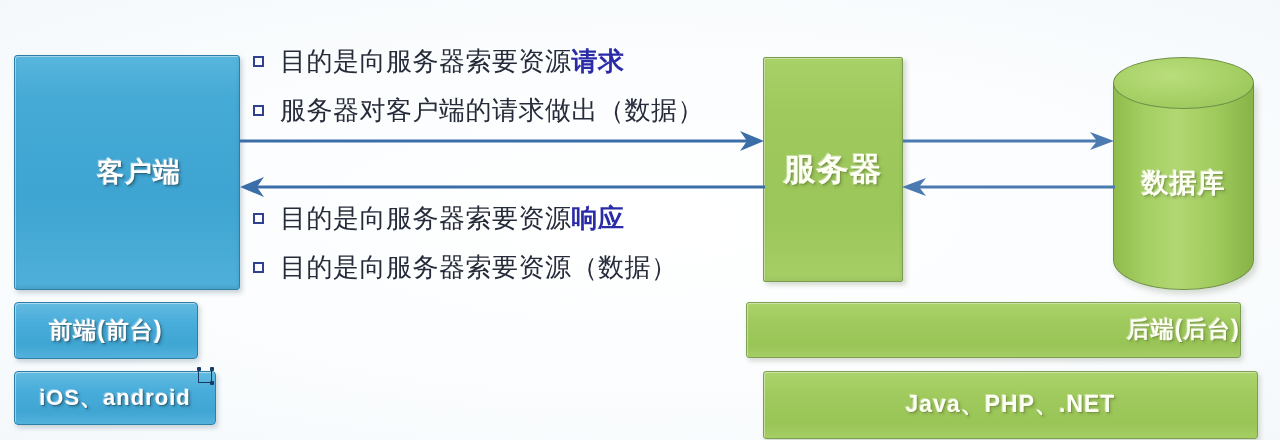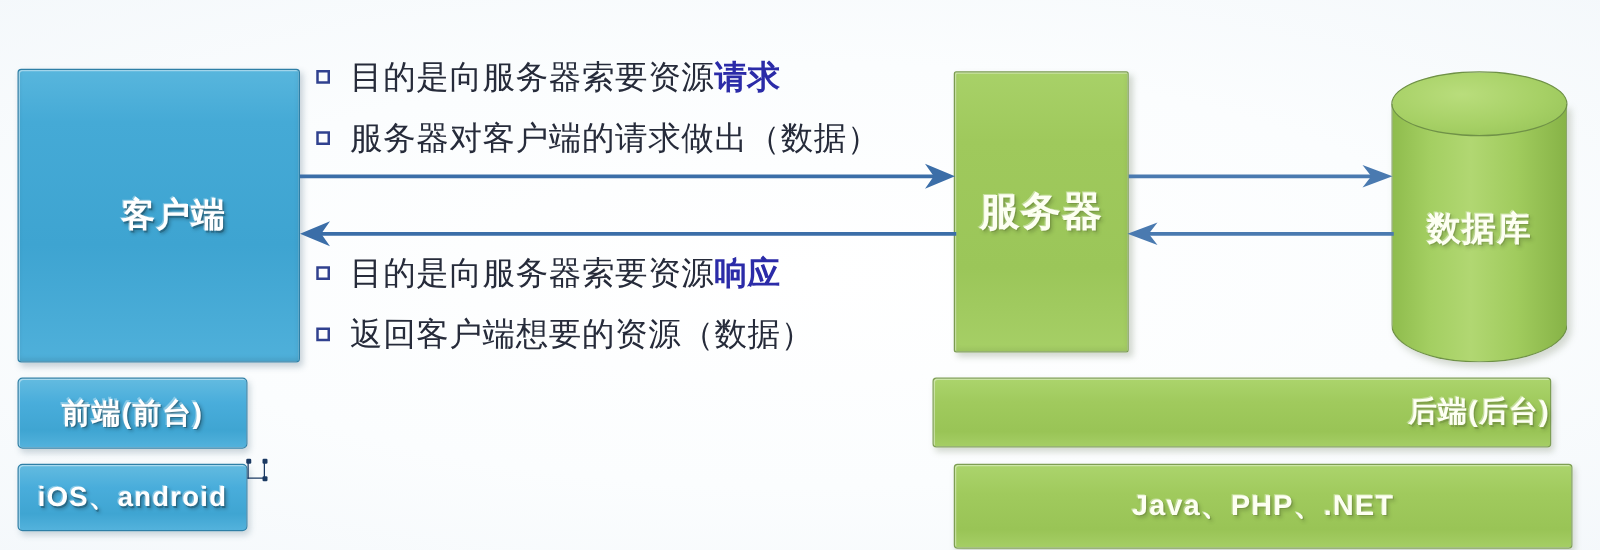--- a/index.html
+++ b/index.html
@@ -76,21 +76,21 @@
       2px 3px 5px rgba(110,125,95,0.28);
   }
 
   
   #client-box   { left: 14px;  top: 55px;  width: 226px; height: 235px; }
   #client-box .node-label { font-size: 27px; }
 
   #frontend-bar { left: 14px;  top: 302px; width: 184px; height: 57px; }
   #frontend-bar .node-label { font-size: 23px; }
 
-  #platform-bar { left: 14px;  top: 371px; width: 184px; height: 54px; }
+  #platform-bar { left: 14px;  top: 371px; width: 202px; height: 54px; }
   #platform-bar .node-label { font-size: 22px; }
 
   #server-box   { left: 763px; top: 57px;  width: 140px; height: 225px; }
   #server-box .node-label { font-size: 32px; color:#fdfff2;
     text-shadow: 1px 1px 0 rgba(90,110,50,0.30), 2px 2px 3px rgba(70,90,40,0.30), -1px -1px 0 rgba(255,255,255,0.40); font-family: Liberation Serif, serif; }
 
   #backend-bar  { left: 746px; top: 302px; width: 495px; height: 56px; justify-content: flex-end; }
   #backend-bar .node-label { font-size: 23px; color:#fdfff2;
     text-shadow: 1px 1px 0 rgba(90,110,50,0.30), 2px 2px 3px rgba(70,90,40,0.30), -1px -1px 0 rgba(255,255,255,0.40); }
 
@@ -279,17 +279,17 @@
     </div>
   </div>
 
   <div class="bullet-list" id="response-notes">
     <div class="bullet-row">
       <span class="bullet-marker"></span>
       <span class="bullet-text"><span>目的是向服务器索要资源</span><span class="hl">响应</span></span>
     </div>
     <div class="bullet-row">
       <span class="bullet-marker"></span>
-      <span class="bullet-text"><span>返回客户端想要的资源（数据）</span><span class="hl"></span></span>
+      <span class="bullet-text"><span>目的是向服务器索要资源（数据）</span><span class="hl"></span></span>
     </div>
   </div>
 
 </div>
 
 </body></html>

